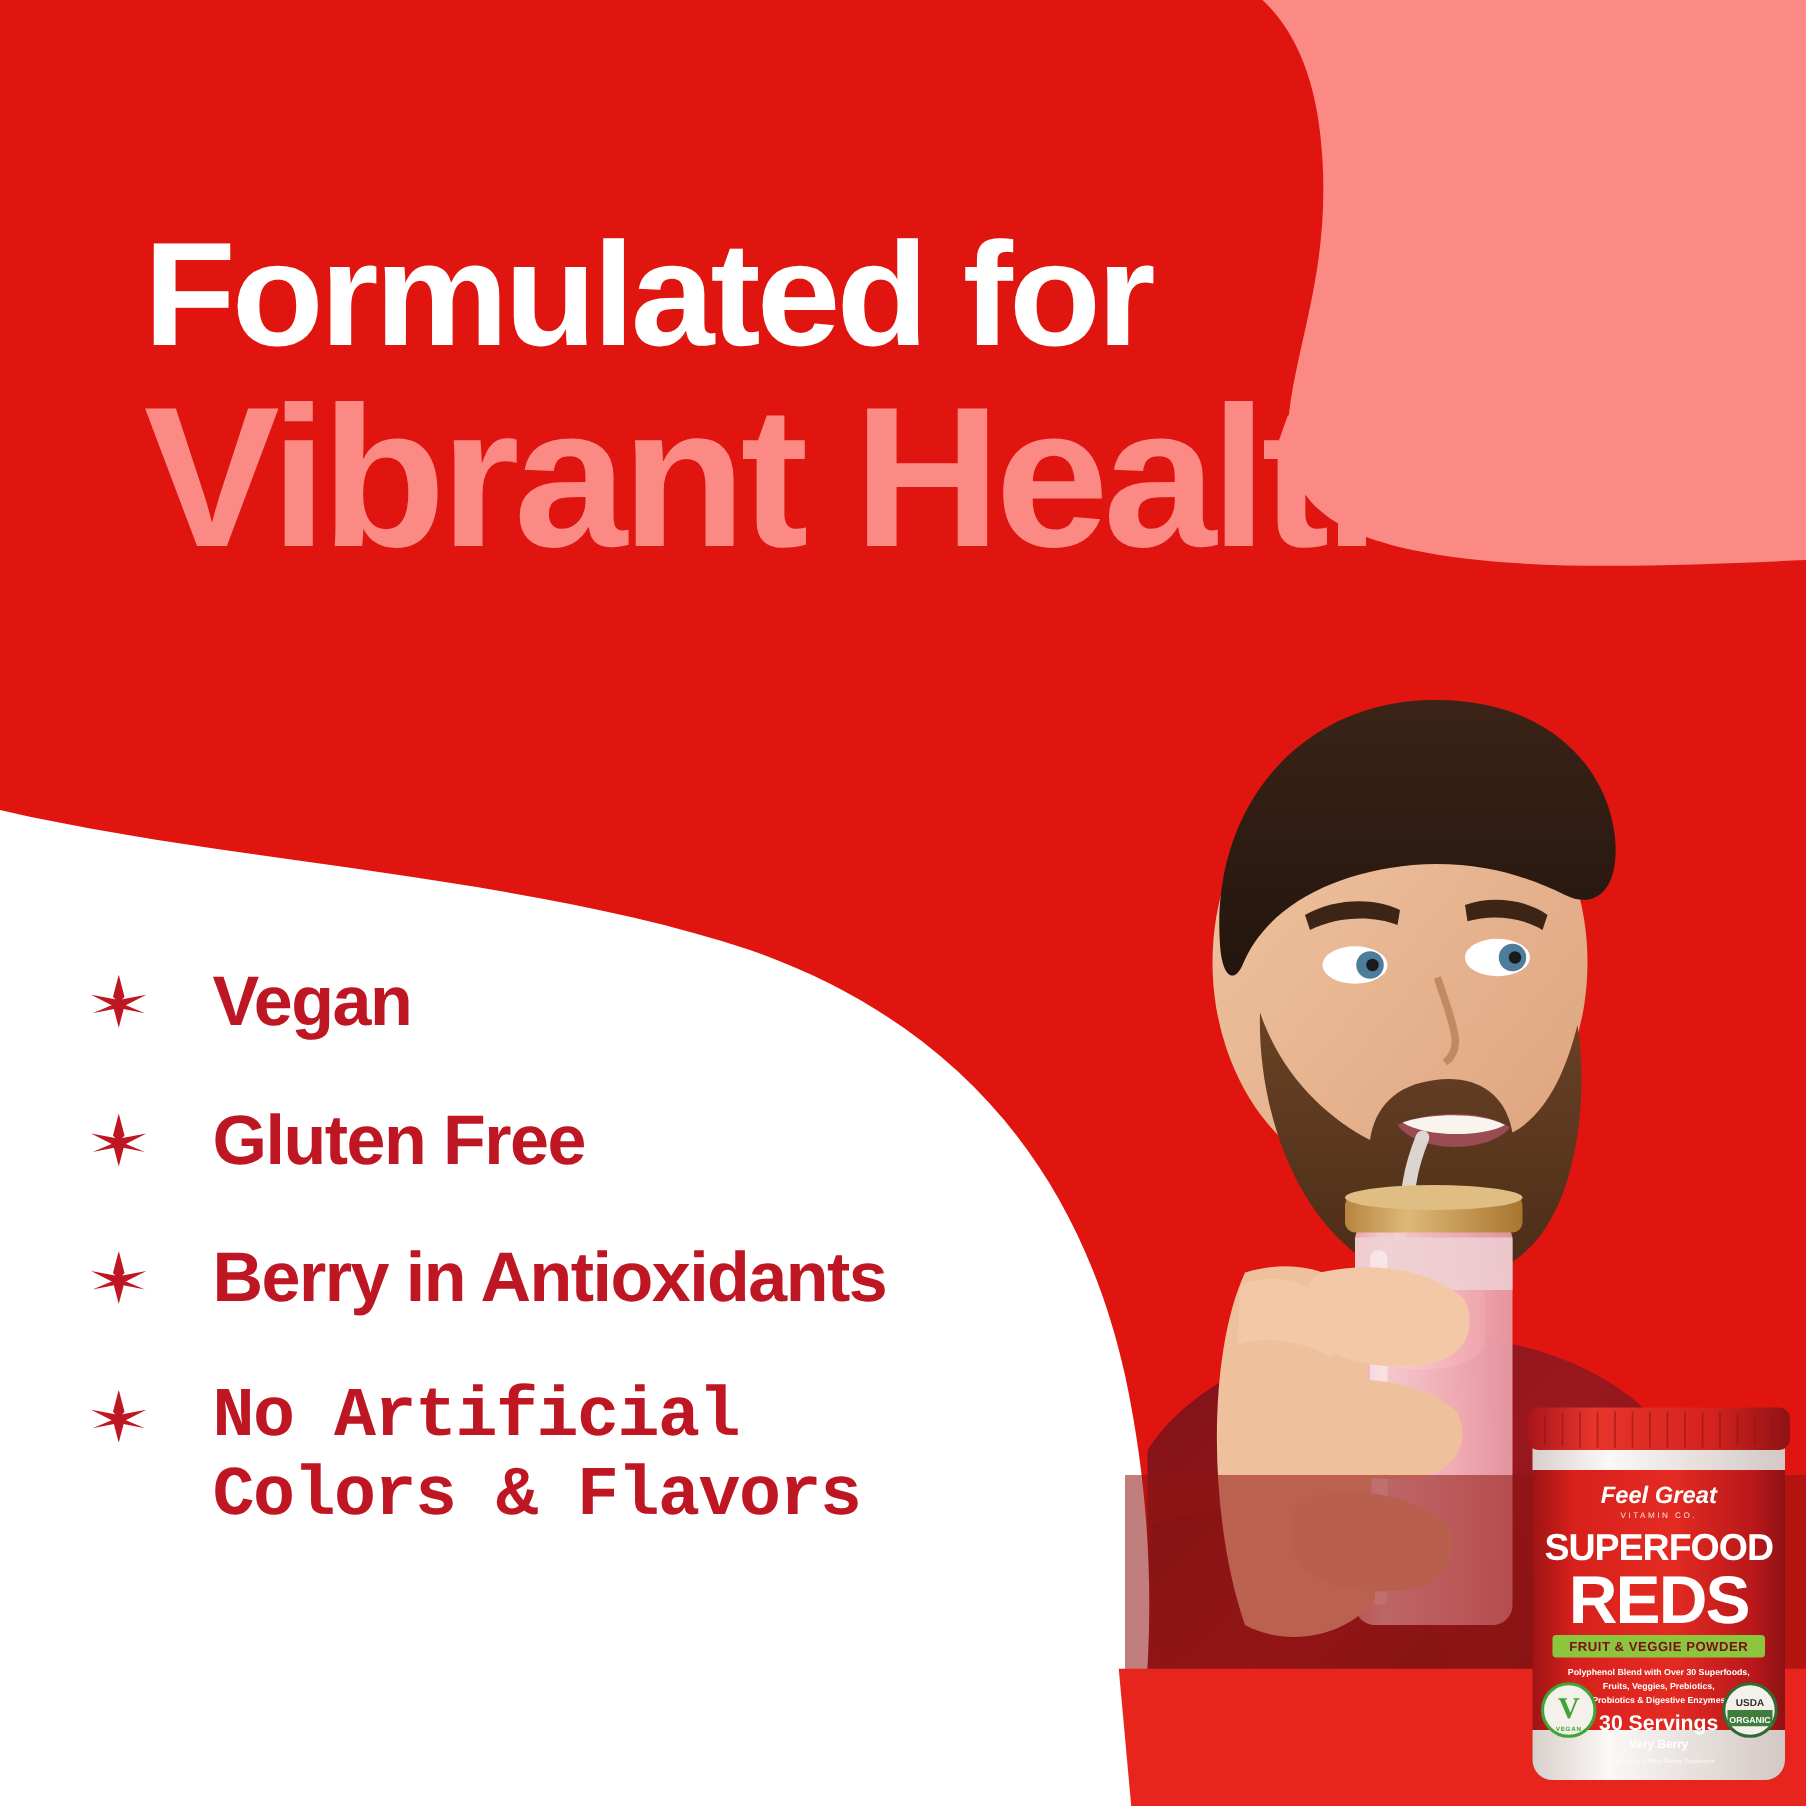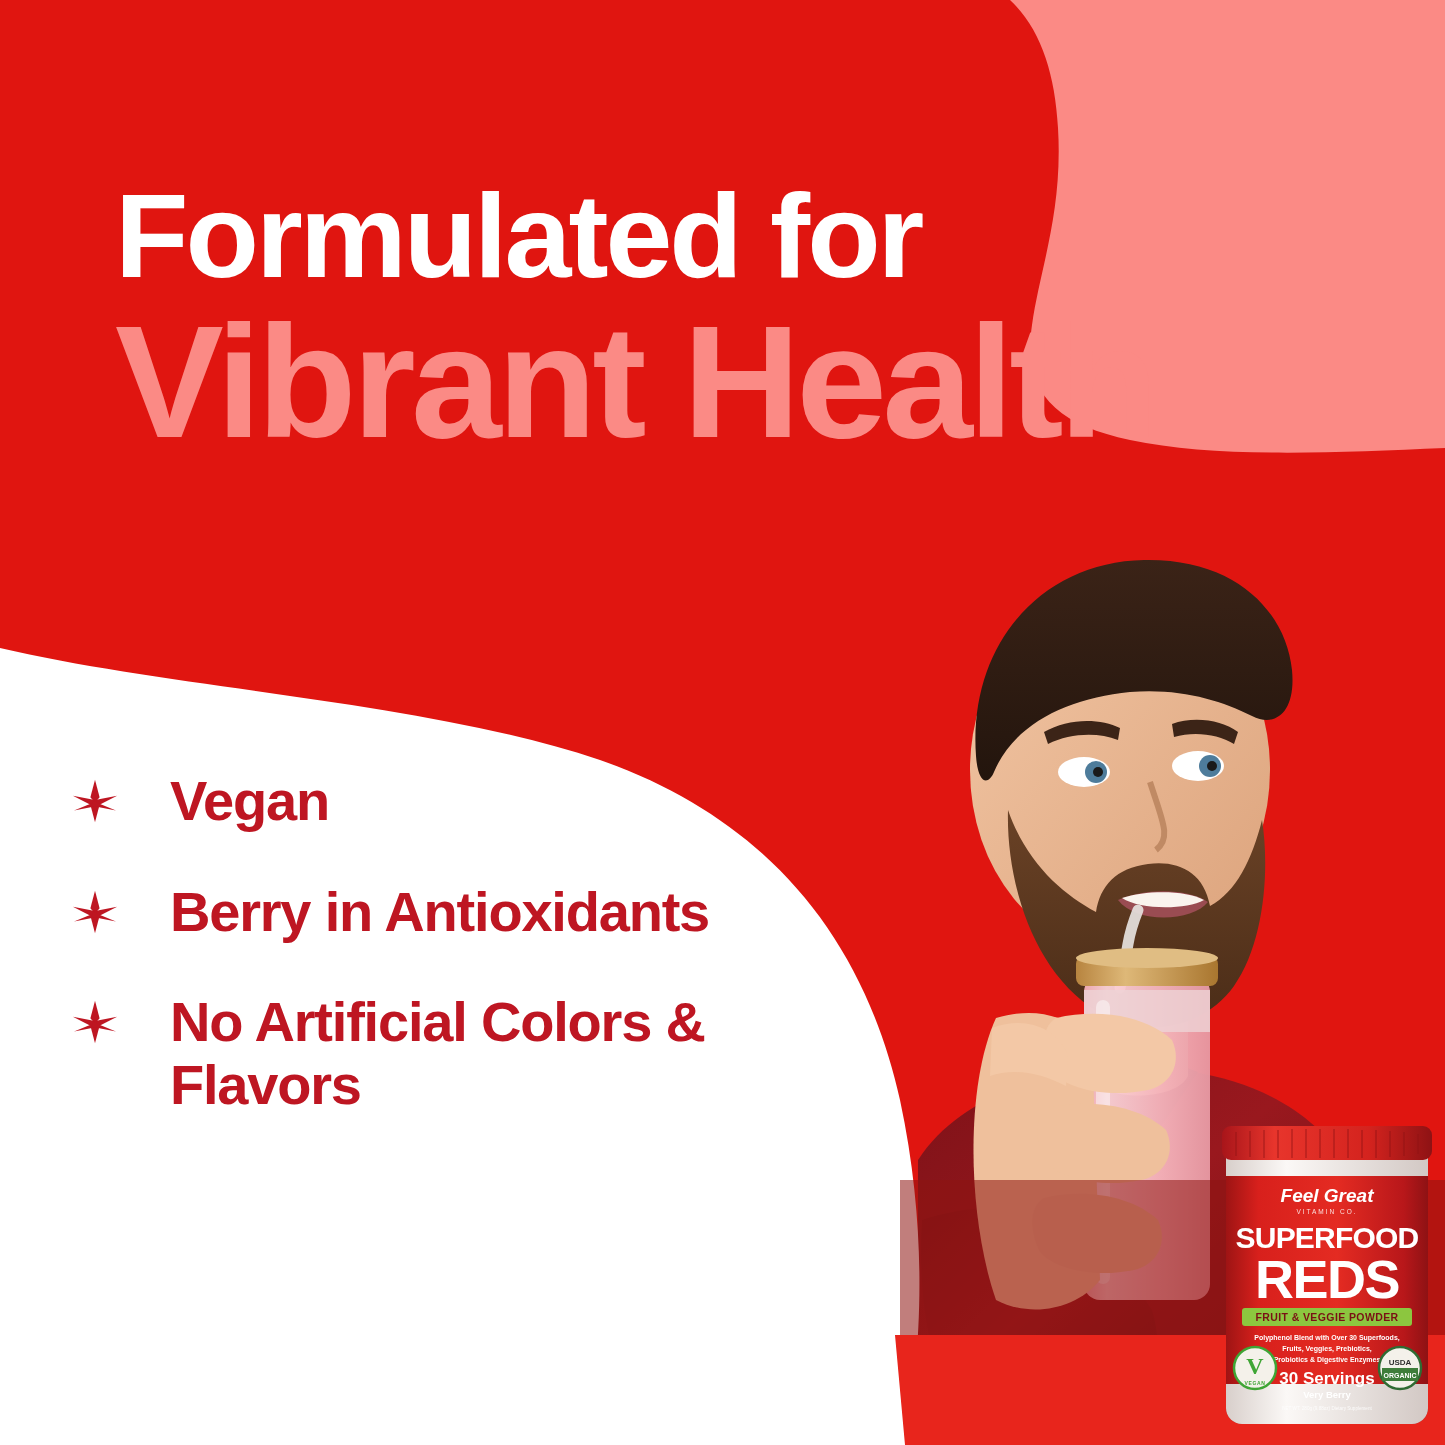--- a/index.html
+++ b/index.html
@@ -349,20 +349,35 @@
             <path d="M4,32 L42,45 L54,50 L44,60 Z" transform="rotate(-8 50 50)"></path>
             <path d="M96,32 L58,45 L46,50 L56,60 Z" transform="rotate(8 50 50)"></path>
             <path d="M6,74 L42,56 L53,48 L58,60 Z" transform="rotate(4 50 50)"></path>
             <path d="M94,74 L58,56 L47,48 L42,60 Z" transform="rotate(-4 50 50)"></path>
           </g>
         </svg>
       </span>
       <span class="benefit-label">Vegan</span>
     </div>
 
+    <div class="benefit-row">
+      <span class="benefit-bullet">
+        <svg viewBox="0 0 100 100">
+          <g fill="#BE1622">
+            <path d="M50,4 L60,42 L50,54 L40,42 Z"></path>
+            <path d="M50,96 L60,58 L50,46 L40,58 Z"></path>
+            <path d="M4,32 L42,45 L54,50 L44,60 Z" transform="rotate(-8 50 50)"></path>
+            <path d="M96,32 L58,45 L46,50 L56,60 Z" transform="rotate(8 50 50)"></path>
+            <path d="M6,74 L42,56 L53,48 L58,60 Z" transform="rotate(4 50 50)"></path>
+            <path d="M94,74 L58,56 L47,48 L42,60 Z" transform="rotate(-4 50 50)"></path>
+          </g>
+        </svg>
+      </span>
+      <span class="benefit-label">Gluten Free</span>
+    </div>
 
 
     <div class="benefit-row">
       <span class="benefit-bullet">
         <svg viewBox="0 0 100 100">
           <g fill="#BE1622">
             <path d="M50,4 L60,42 L50,54 L40,42 Z"></path>
             <path d="M50,96 L60,58 L50,46 L40,58 Z"></path>
             <path d="M4,32 L42,45 L54,50 L44,60 Z" transform="rotate(-8 50 50)"></path>
             <path d="M96,32 L58,45 L46,50 L56,60 Z" transform="rotate(8 50 50)"></path>
@@ -380,18 +395,18 @@
           <g fill="#BE1622">
             <path d="M50,4 L60,42 L50,54 L40,42 Z"></path>
             <path d="M50,96 L60,58 L50,46 L40,58 Z"></path>
             <path d="M4,32 L42,45 L54,50 L44,60 Z" transform="rotate(-8 50 50)"></path>
             <path d="M96,32 L58,45 L46,50 L56,60 Z" transform="rotate(8 50 50)"></path>
             <path d="M6,74 L42,56 L53,48 L58,60 Z" transform="rotate(4 50 50)"></path>
             <path d="M94,74 L58,56 L47,48 L42,60 Z" transform="rotate(-4 50 50)"></path>
           </g>
         </svg>
       </span>
-      <span class="benefit-label" style="max-width:590px; display:inline-block;">No Artificial Colors &amp; Flavors</span>
+      <span class="benefit-label" style="max-width:590px; display:inline-block;font-family:Liberation Mono, monospace;">No Artificial Colors &amp; Flavors</span>
     </div>
 
   </div>
 
 </div>
 
 </body></html>

